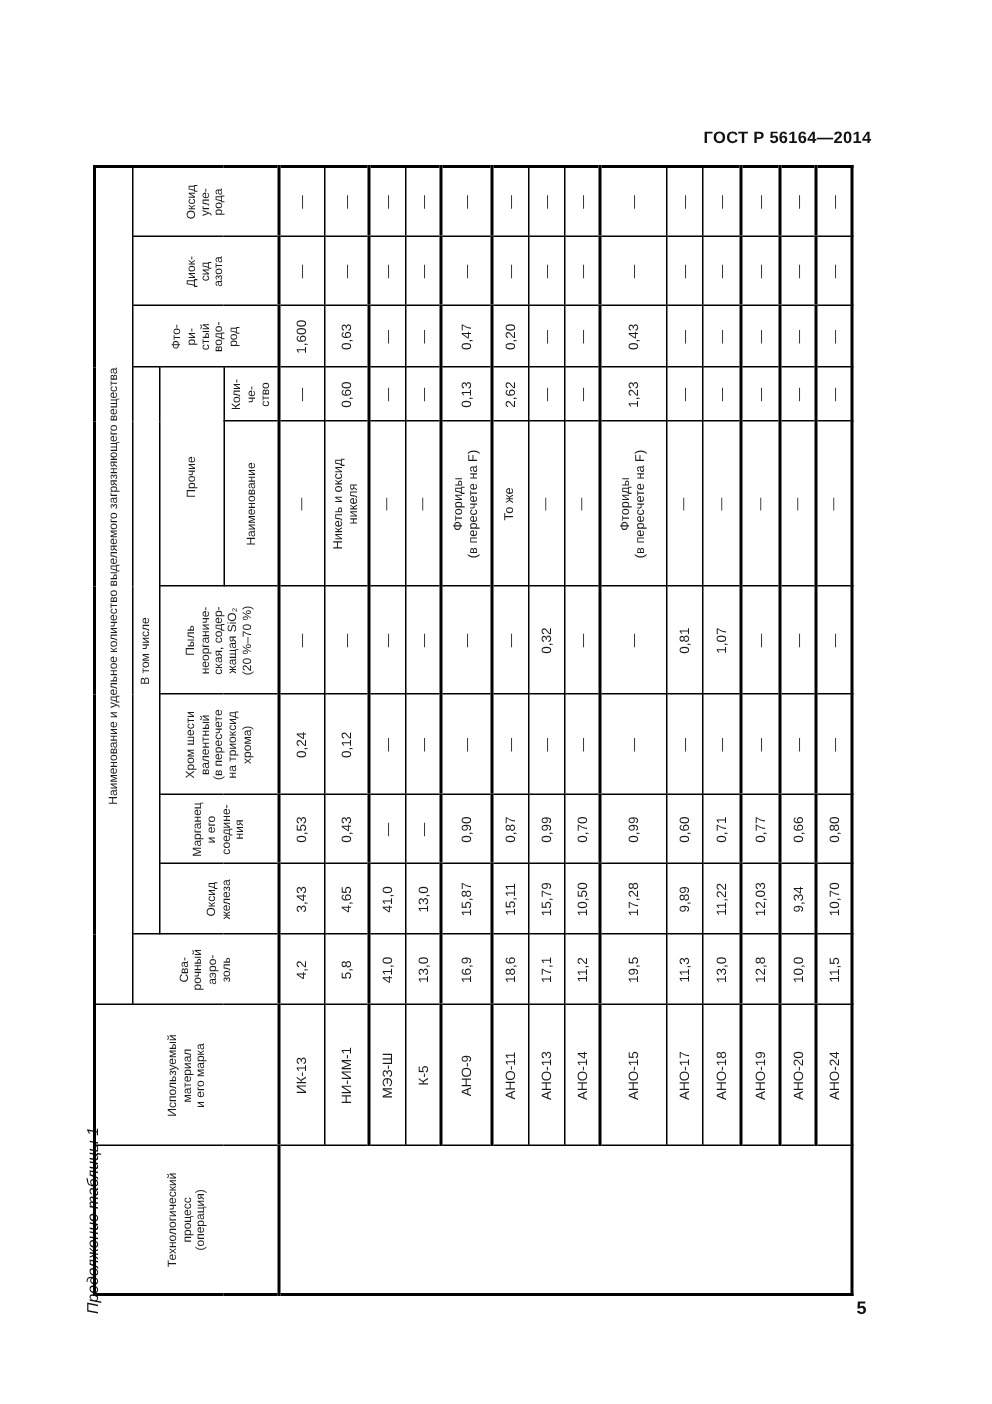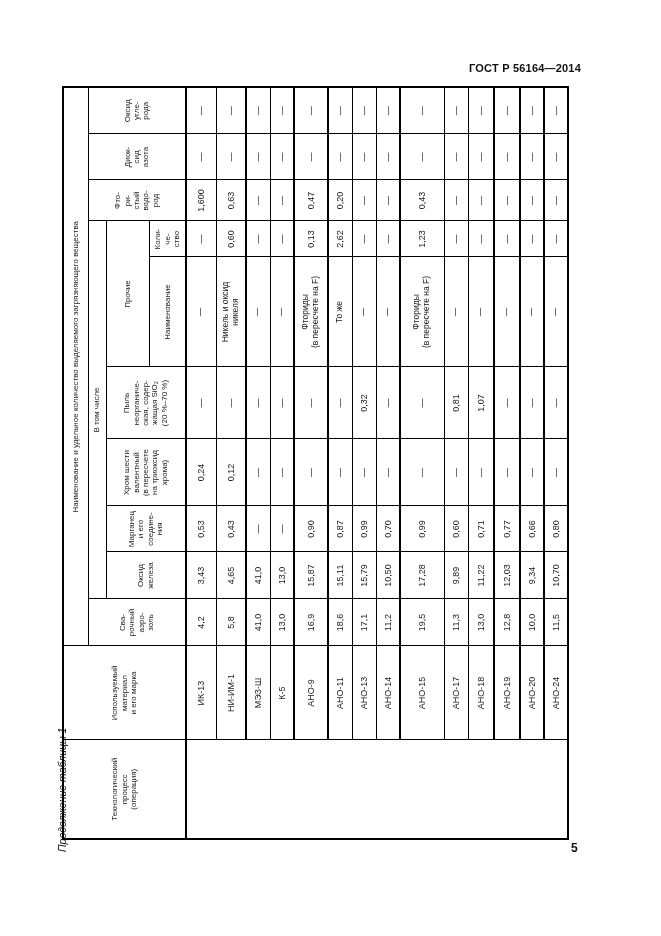--- a/index.html
+++ b/index.html
@@ -1,21 +1,21 @@
 <!DOCTYPE html>
 <html><head>
 <meta charset="utf-8">
 <style>
   html,body{margin:0;padding:0;}
   body{
     width:661px;height:936px;position:relative;background:#ffffff;
     font-family:"Liberation Sans", sans-serif;color:#111;
     -webkit-font-smoothing:antialiased;
   }
-  .page{position:absolute;inset:0;background:#fff;overflow:hidden;}
+  .page{position:absolute;inset:0;background:#fff;overflow:hidden;margin-top:24px;}
   .gost-header{
     position:absolute;top:62px;right:80px;
     font-weight:bold;font-size:11px;letter-spacing:.2px;white-space:nowrap;
   }
   .continuation{
     position:absolute;left:56px;top:852px;width:170px;
     transform:rotate(-90deg);transform-origin:0 0;
     font-style:italic;font-size:10.5px;white-space:nowrap;
   }
   .pagenum{position:absolute;left:571px;top:841px;font-weight:bold;font-size:12px;}

